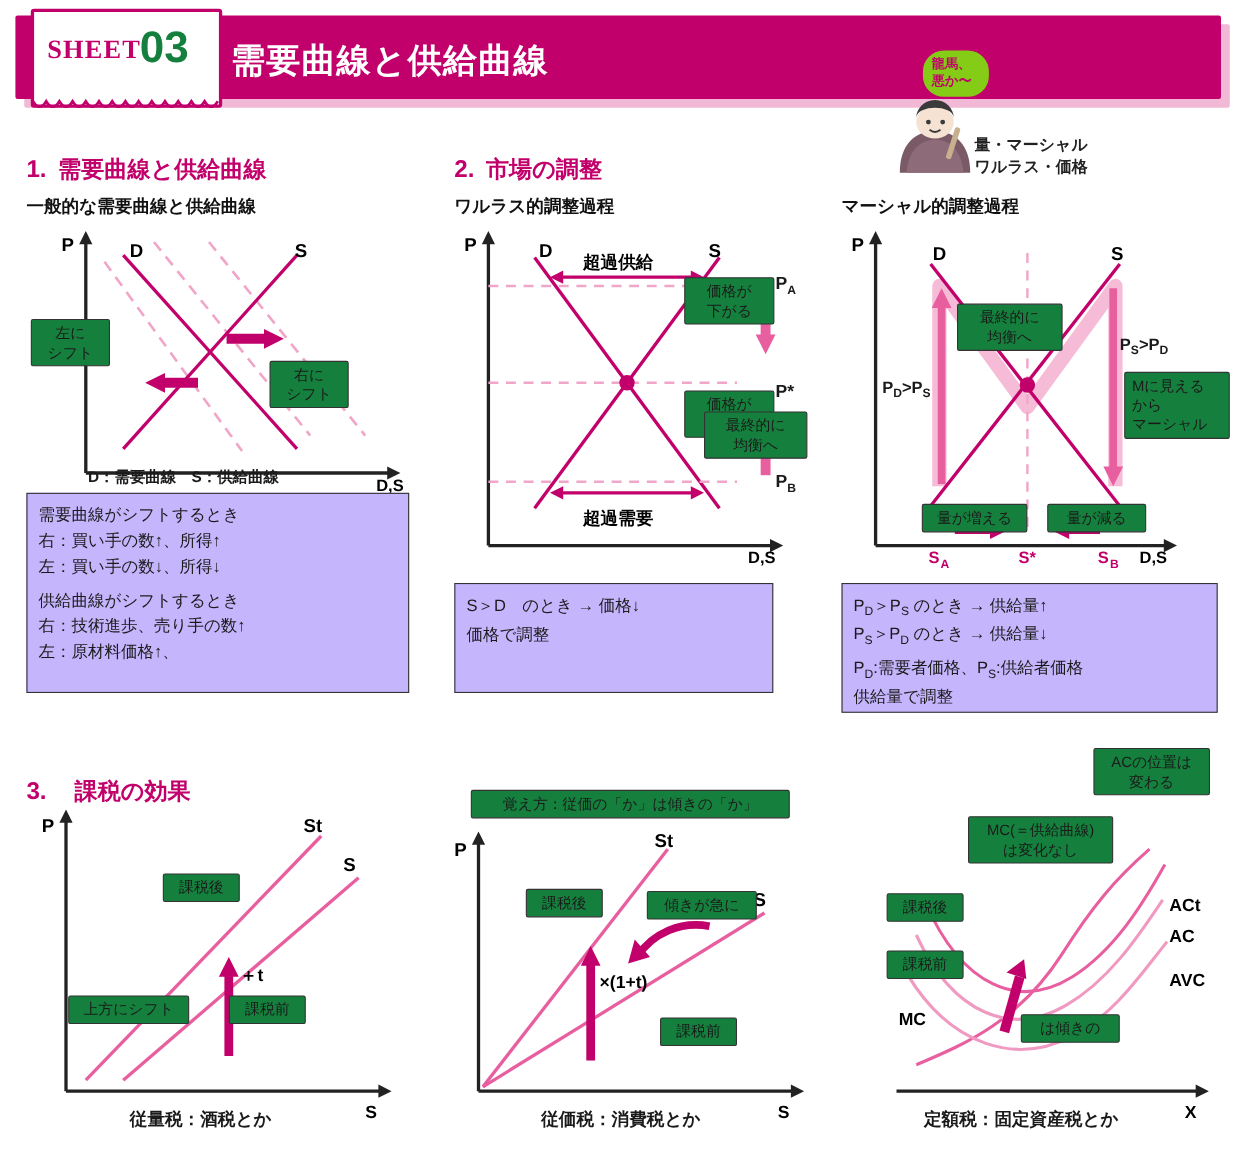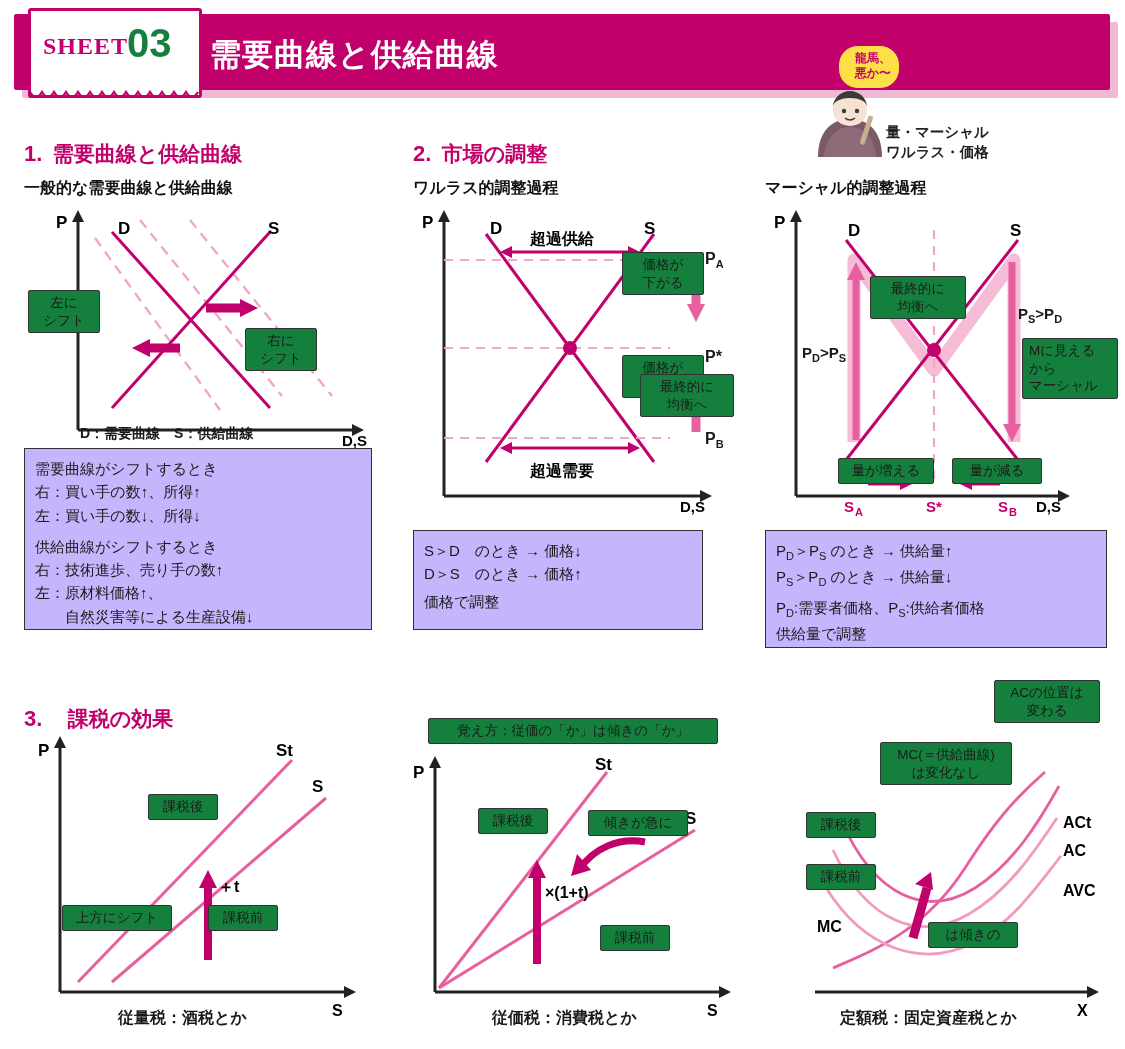--- a/index.html
+++ b/index.html
@@ -39,22 +39,22 @@
     font-size:13.5px;line-height:1.3;padding:3px 6px;text-align:center;
     box-sizing:border-box;
     position:absolute;
   }
   .abs{position:absolute;}
   .bold{font-weight:bold;}
   .mono-sub{font-size:11px;vertical-align:sub;}
 
   
   .bubble{
-    position:absolute;border:1.6px solid #c2006b;border-radius:20px;background:#fde047;
-    color:#c2006b;font-size:12px;font-weight:bold;text-align:right;line-height:1.25;
+    position:absolute;border:1.6px solid #c2006b;border-radius:20px;background:#84cc16;
+    color:#c2006b;font-size:12px;font-weight:bold;text-align:left;line-height:1.25;
     padding:5px 8px;box-sizing:border-box;
   }
   .mascot-txt{position:absolute;font-size:14.5px;font-weight:bold;color:#222;line-height:1.35;}
 
   svg{overflow:visible;}
 </style>
 </head>
 <body>
 
 <div class="page">
@@ -134,21 +134,20 @@
   <div class="abs small bold" style="left:80px;top:425px;">D：需要曲線　S：供給曲線</div>
 
   <div class="abs box" style="left:24px;top:448px;width:348px;height:182px;">
     <div>需要曲線がシフトするとき</div>
     <div>右：買い手の数↑、所得↑</div>
     <div>左：買い手の数↓、所得↓</div>
     <div style="height:8px"></div>
     <div>供給曲線がシフトするとき</div>
     <div>右：技術進歩、売り手の数↑</div>
     <div>左：原材料価格↑、</div>
-    <div>　　自然災害等による生産設備↓</div>
   </div>
 
   <div class="abs" style="left:413px;top:140px;">
     <span class="sec-no">2.</span>
     <span class="sec-ttl" style="margin-left:6px;">市場の調整</span>
   </div>
   <div class="abs sub-ttl" style="left:413px;top:178px;">ワルラス的調整過程</div>
 
   <svg class="abs" style="left:408px;top:200px;" width="340" height="320">
     <path d="M36,14 L36,296" stroke="#222" stroke-width="3"></path>
@@ -199,21 +198,20 @@
   </div>
   <div class="callout" style="left:622px;top:355px;width:82px;">
     価格が<br>上がる
   </div>
   <div class="callout" style="left:640px;top:374px;width:94px;">
     最終的に<br>均衡へ
   </div>
 
   <div class="abs box" style="left:413px;top:530px;width:290px;height:100px;">
     <div>S＞D　のとき → 価格↓</div>
-    <div>D＞S　のとき → 価格↑</div>
     <div style="height:4px"></div>
     <div>価格で調整</div>
   </div>
 
   <div class="abs sub-ttl" style="left:765px;top:178px;">マーシャル的調整過程</div>
 
   <svg class="abs" style="left:760px;top:200px;" width="350" height="320">
     <path d="M36,14 L36,296" stroke="#222" stroke-width="3"></path>
     <path d="M36,10 l-6,12 l12,0 Z" fill="#222"></path>
     <path d="M36,296 L306,296" stroke="#222" stroke-width="3"></path>

